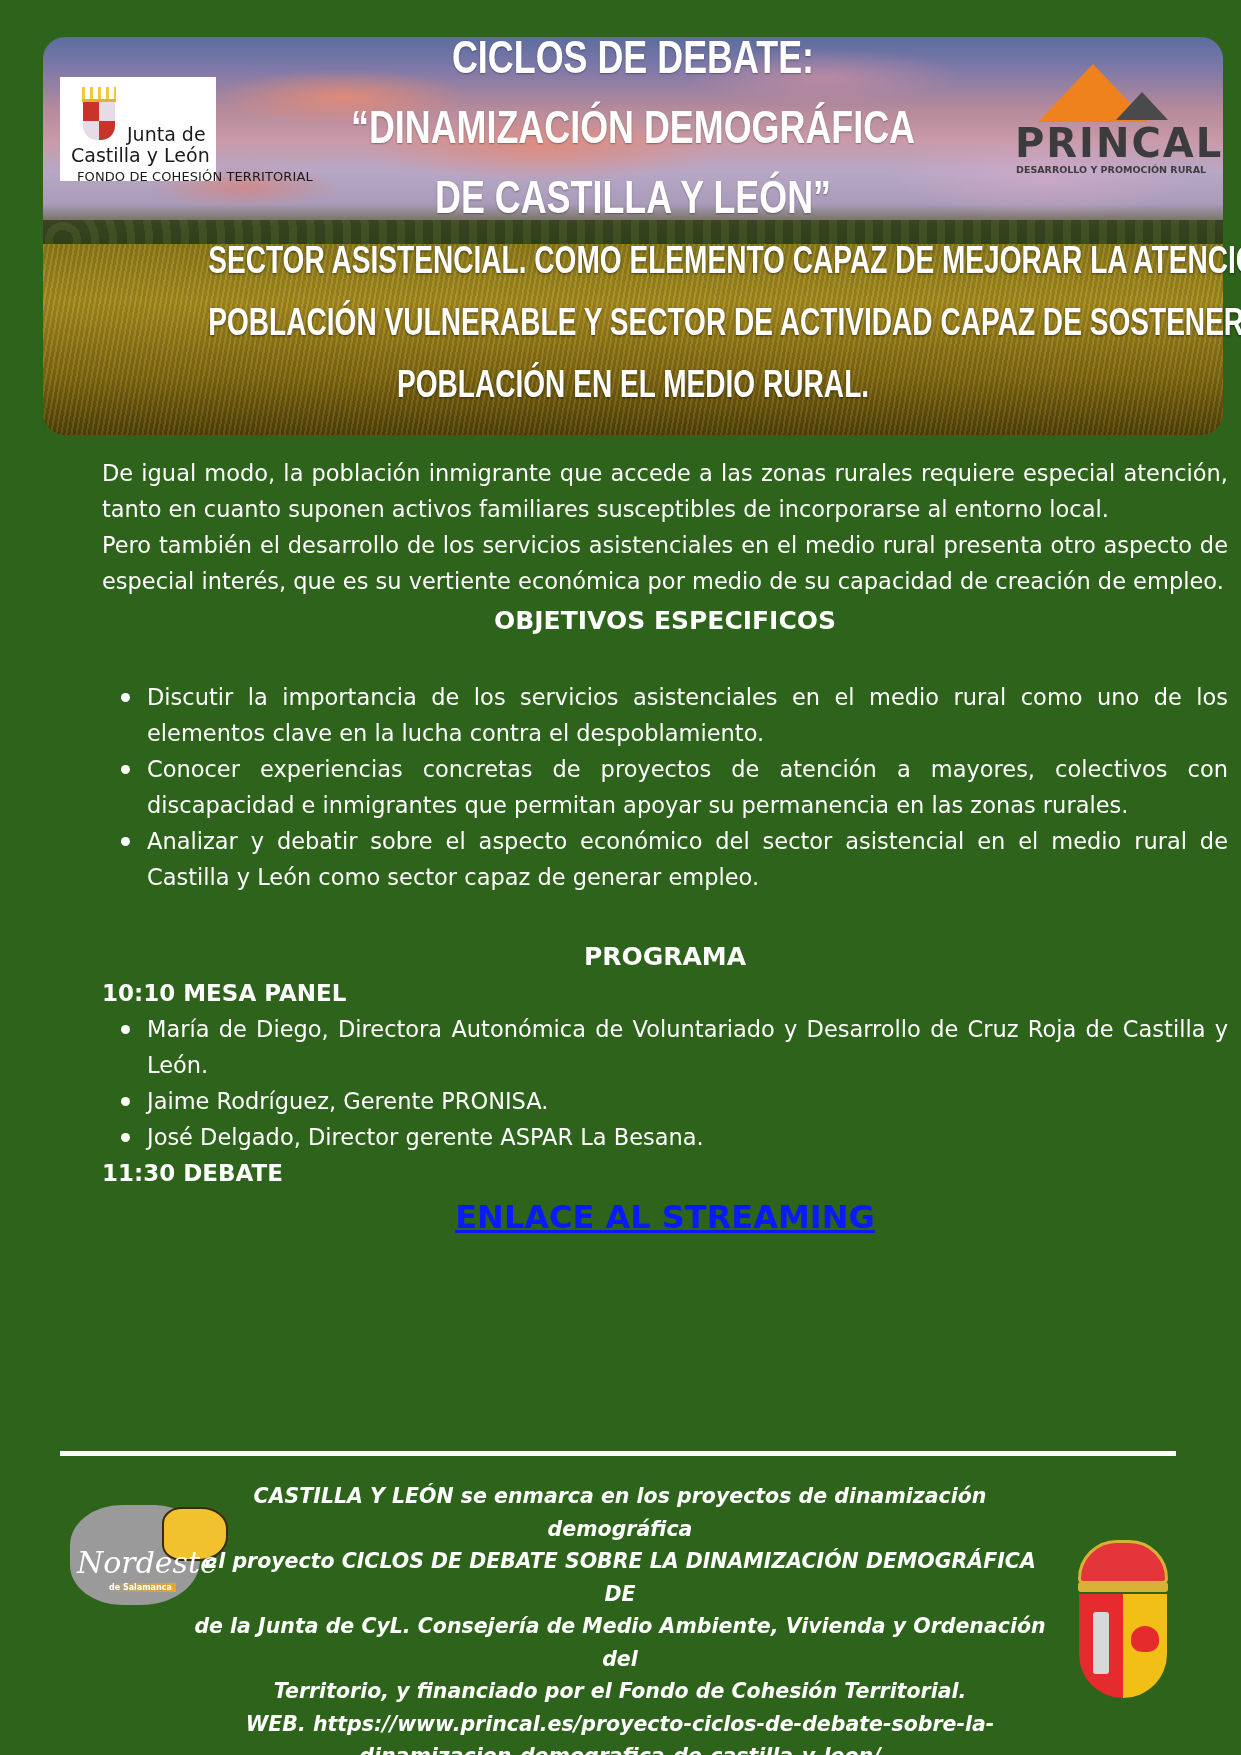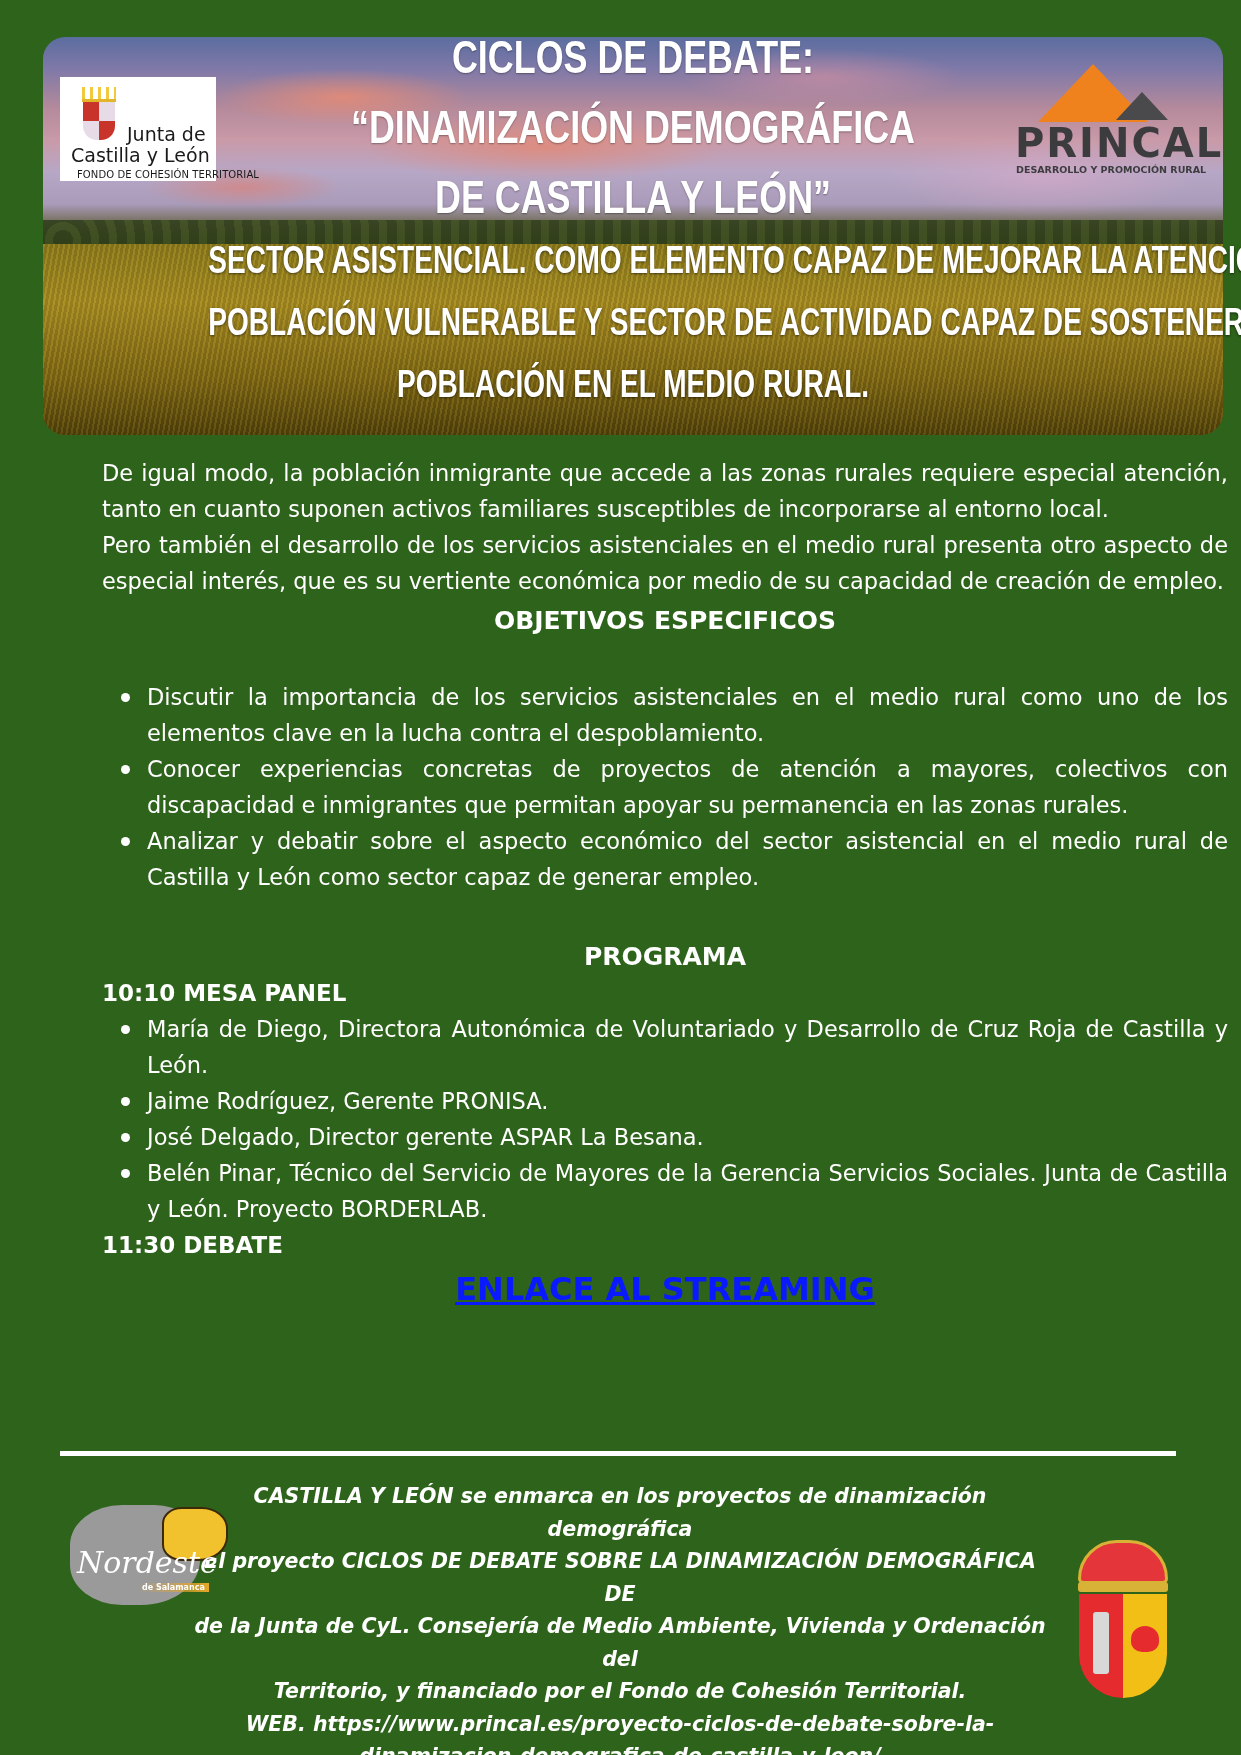--- a/index.html
+++ b/index.html
@@ -53,21 +53,21 @@
   .junta-logo .shield span:nth-child(2) { background: #e6dbe6; }
   .junta-logo .shield span:nth-child(3) { background: #e6dbe6; }
   .junta-logo .shield span:nth-child(4) { background: #c8342a; }
   .junta-logo .crown {
     position: absolute; left: 22px; top: 10px; width: 34px; height: 12px;
     border-bottom: 3px solid #e2b52b;
     background: repeating-linear-gradient(90deg, #f0c93c 0 3px, transparent 3px 8px);
   }
   .junta-logo .t1 { position: absolute; left: 67px; top: 46px; font-size: 19px; font-family: "DejaVu Sans", sans-serif; }
   .junta-logo .t2 { position: absolute; left: 11px; top: 67px; font-size: 19px; font-family: "DejaVu Sans", sans-serif; white-space: nowrap; }
-  .junta-logo .t3 { position: absolute; left: 17px; top: 92px; font-size: 10px; letter-spacing: 0.1px; white-space: nowrap; }
+  .junta-logo .t3 { position: absolute; left: 17px; top: 92px; font-size: 13px; letter-spacing: 0.1px; white-space: nowrap; }
 
   .princal-logo { position: absolute; left: 1013px; top: 62px; width: 195px; height: 120px; }
   .princal-logo .tri-orange {
     position: absolute; left: 25px; top: 2px; width: 0; height: 0;
     border-left: 55px solid transparent; border-right: 55px solid transparent;
     border-bottom: 58px solid #f0821e;
   }
   .princal-logo .tri-grey {
     position: absolute; left: 103px; top: 30px; width: 0; height: 0;
     border-left: 26px solid transparent; border-right: 26px solid transparent;
@@ -136,21 +136,21 @@
   .nordeste-logo .yellow {
     position: absolute; left: 97px; top: 12px; width: 62px; height: 50px;
     background: #f2c12e; border: 2px solid #3a2a0a; border-radius: 30% 40% 45% 30%;
   }
   .nordeste-logo .n1 {
     position: absolute; left: 12px; top: 50px; font-family: "DejaVu Serif", serif;
     font-style: italic; font-size: 30px; color: #fff; white-space: nowrap;
   }
   .nordeste-logo .n2 {
     position: absolute; left: 40px; top: 88px; font-size: 8px; font-weight: bold;
-    color: #fff; background: linear-gradient(90deg, rgba(255,200,80,0), #e8a72a); padding: 0 4px; margin-left: 33px;
+    color: #fff; background: linear-gradient(90deg, rgba(255,200,80,0), #e8a72a); padding: 0 4px;
   }
   .coat {
     position: absolute; left: 1075px; top: 1532px; width: 95px; height: 170px;
   }
   .coat .crown {
     position: absolute; left: 3px; top: 8px; width: 90px; height: 44px;
     background: #e3353a; border-radius: 45px 45px 6px 6px;
     border: 3px solid #d8b236; box-sizing: border-box;
   }
   .coat .crown-band {
@@ -221,21 +221,20 @@
     <li>Analizar y debatir sobre el aspecto económico del sector asistencial en el medio rural de Castilla y León como sector capaz de generar empleo.</li>
   </ul>
   <div class="spacer"></div>
 
   <div class="heading">PROGRAMA</div>
   <div class="time">10:10 MESA PANEL</div>
   <ul class="bullets">
     <li>María de Diego, Directora Autonómica de Voluntariado y Desarrollo de Cruz Roja de Castilla y León.</li>
     <li>Jaime Rodríguez, Gerente PRONISA.</li>
     <li>José Delgado, Director gerente ASPAR La Besana.</li>
-    <li>Belén Pinar, Técnico del Servicio de Mayores de la Gerencia Servicios Sociales. Junta de Castilla y León. Proyecto BORDERLAB.</li>
   </ul>
   <div class="time">11:30 DEBATE</div>
   <a class="stream-link" href="#">ENLACE AL STREAMING</a>
 </div>
 
 <div class="divider"></div>
 
 <div class="footer-text">
   <div>CASTILLA Y LEÓN se enmarca en los proyectos de dinamización demográfica</div>
   <div>El proyecto CICLOS DE DEBATE SOBRE LA DINAMIZACIÓN DEMOGRÁFICA DE</div>

